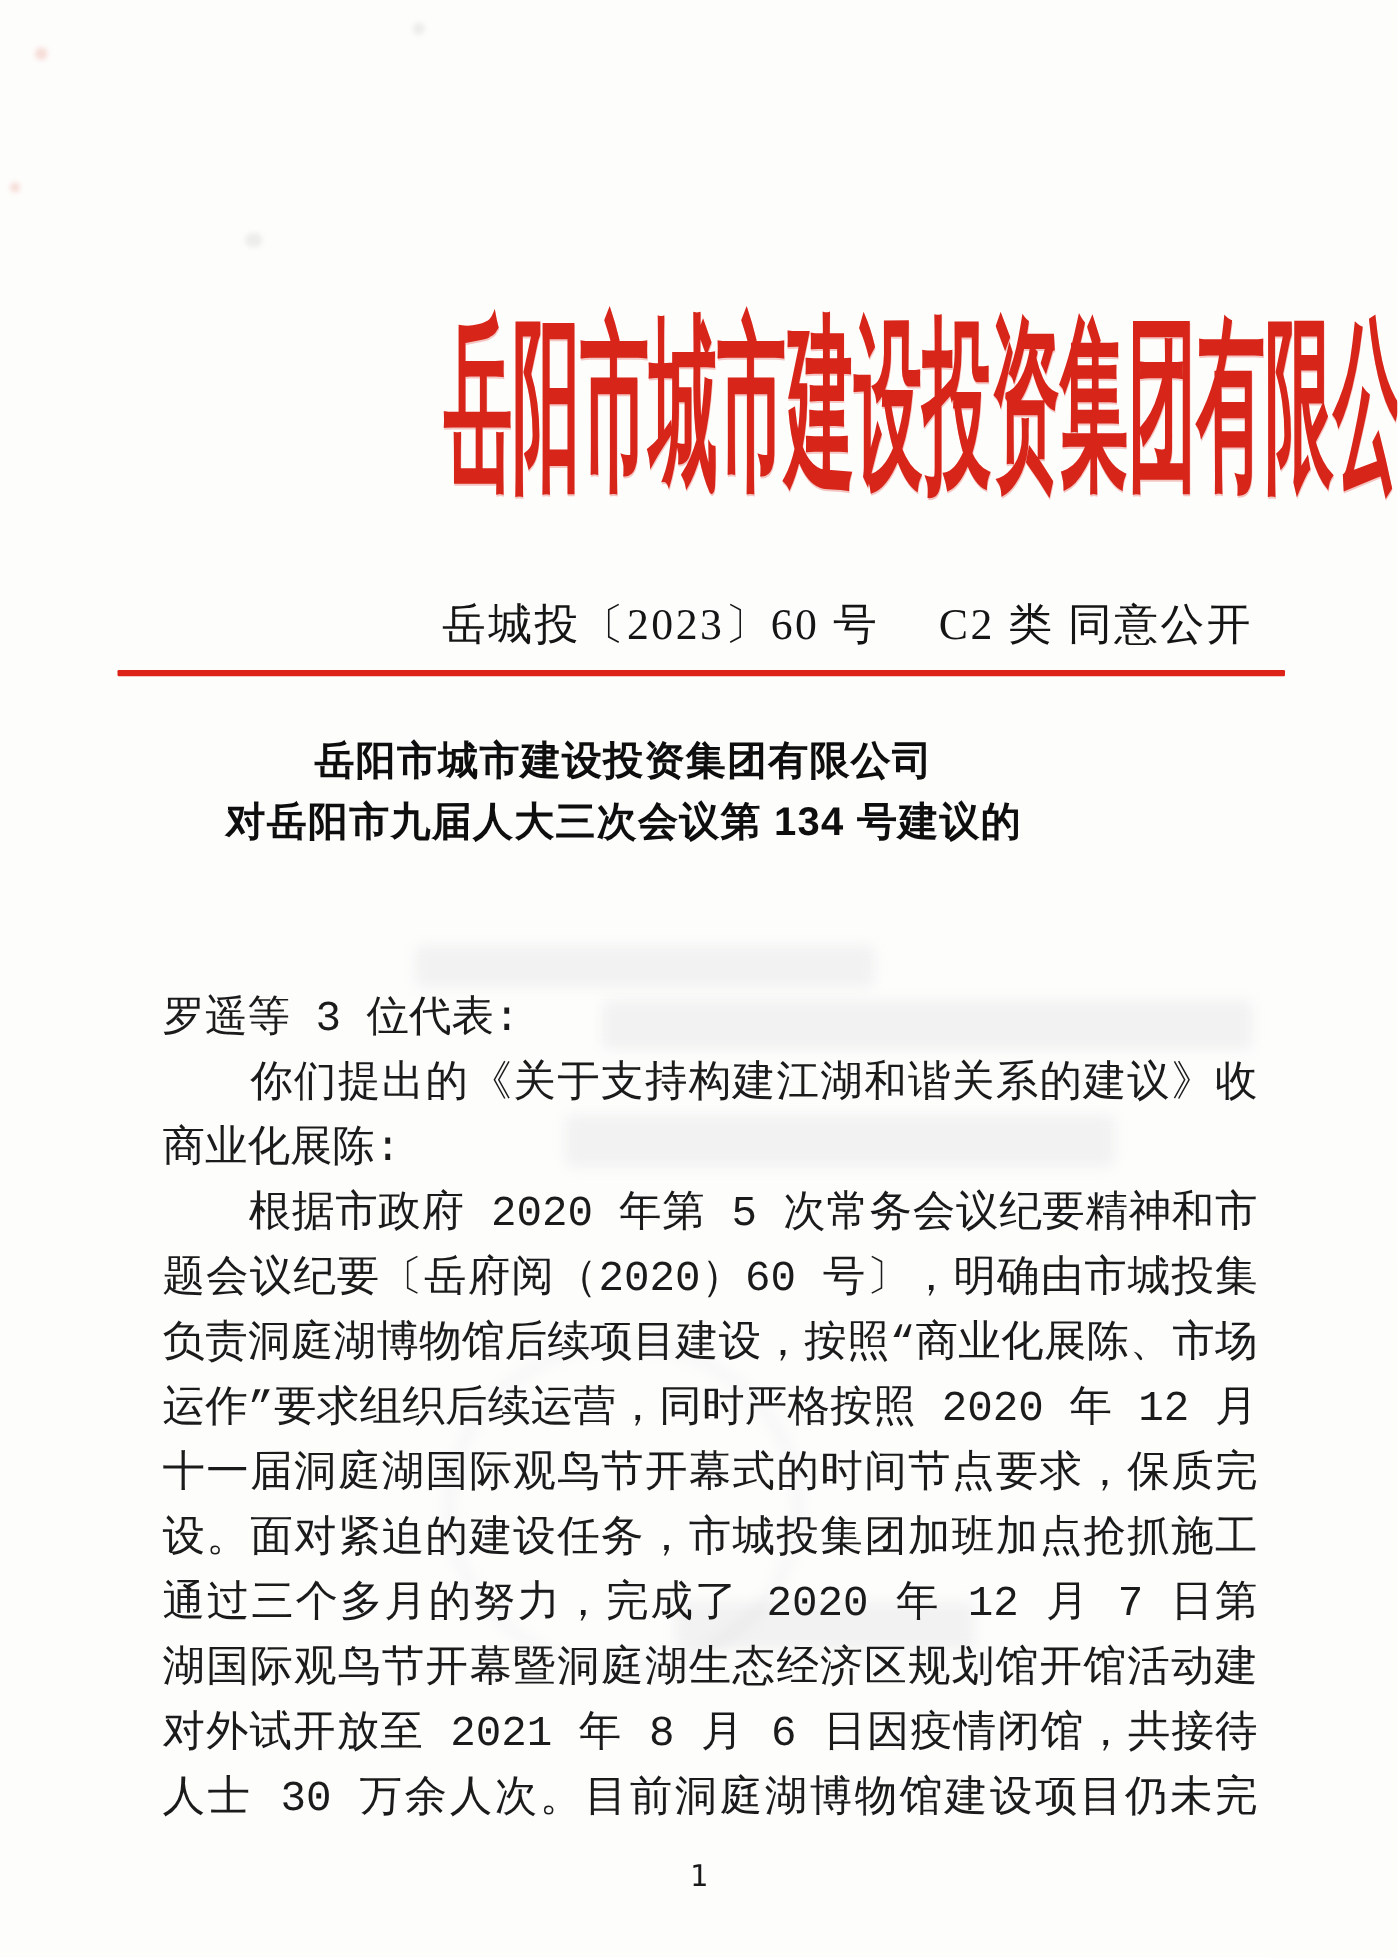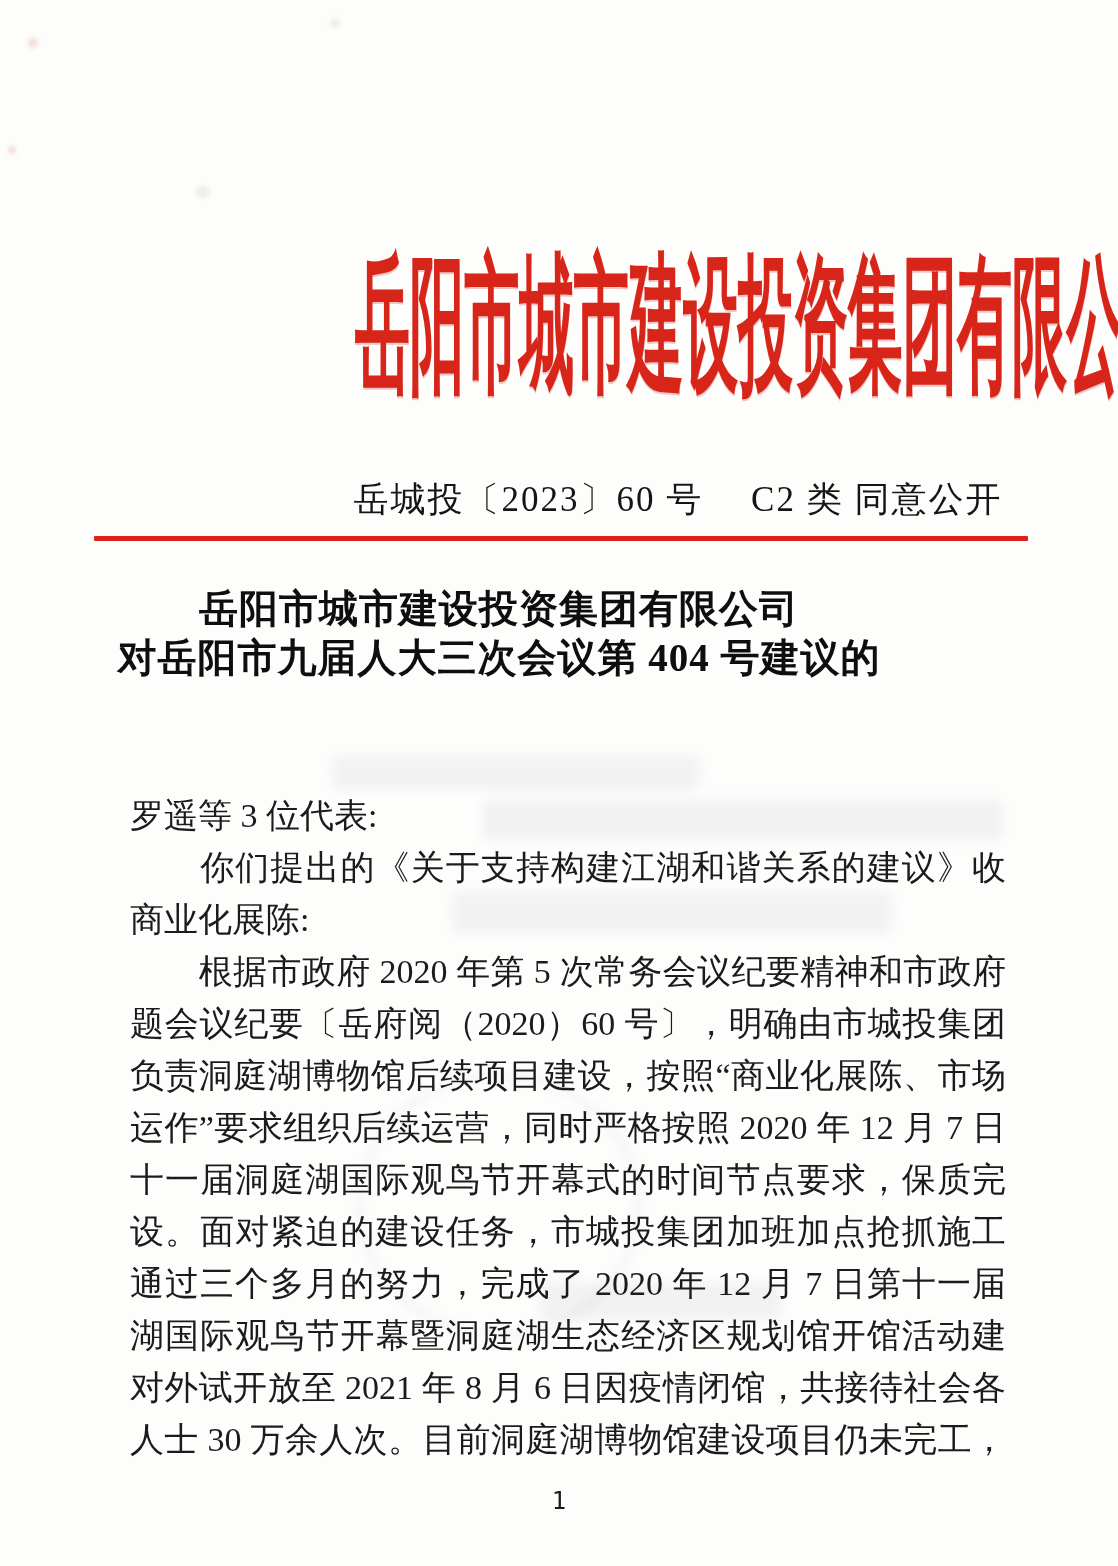--- a/index.html
+++ b/index.html
@@ -57,35 +57,35 @@
     border-radius: 1px;
   }
 
   
   .doc-title {
     position: absolute;
     top: 584px; left: 0;
     width: 998px;
     text-align: center;
     font-weight: 700;
-    font-size: 39px;
+    font-size: 32px;
     line-height: 49px;
     color: #0e0e0e;
-    font-family: Liberation Serif, serif;
+    font-family: Liberation Sans, sans-serif;
     letter-spacing: 1px;
   }
 
   
   .doc-body {
     position: absolute;
     top: 790px; left: 130px;
     width: 876px;
     font-size: 34px;
     color: #1b1b1b;
-    font-family: Liberation Serif, serif;
+    font-family: Liberation Mono, monospace;
   }
   .body-line {
     height: 52px;
     line-height: 52px;
     overflow: hidden;
     white-space: normal;
     text-align: justify;
     text-align-last: justify;
     text-justify: inter-ideograph;
     letter-spacing: 0px;
@@ -145,21 +145,21 @@
   <div class="speckle gray" style="left:330px; top:18px; width:10px; height:10px;"></div>
 
   <div class="red-header">岳阳市城市建设投资集团有限公司文件</div>
 
   <div class="doc-number">岳城投〔2023〕60 号　 C2 类 同意公开</div>
 
   <div class="red-rule"></div>
 
   <div class="doc-title">
     <div>岳阳市城市建设投资集团有限公司</div>
-    <div>对岳阳市九届人大三次会议第 404 号建议的</div>
+    <div>对岳阳市九届人大三次会议第 134 号建议的</div>
   </div>
 
   <div class="ghost" style="left:332px; top:756px; width:368px; height:34px;"></div>
   <div class="ghost" style="left:482px; top:800px; width:520px; height:40px;"></div>
   <div class="ghost" style="left:452px; top:892px; width:440px; height:42px;"></div>
   <div class="ghost" style="left:540px; top:1282px; width:240px; height:38px;"></div>
   <div class="ghost-seal"></div>
 
   <div class="doc-body">
       <div class="body-line no-fill">罗遥等 3 位代表:</div>

